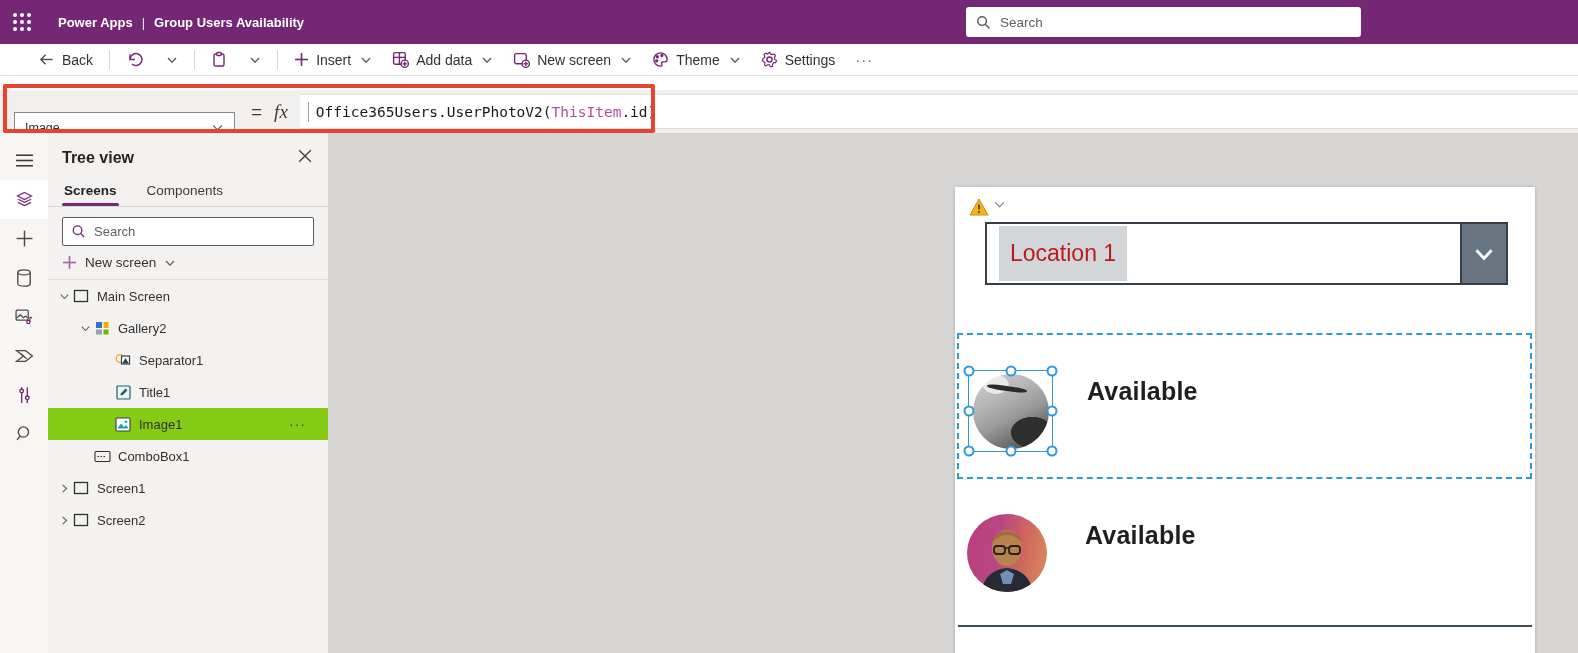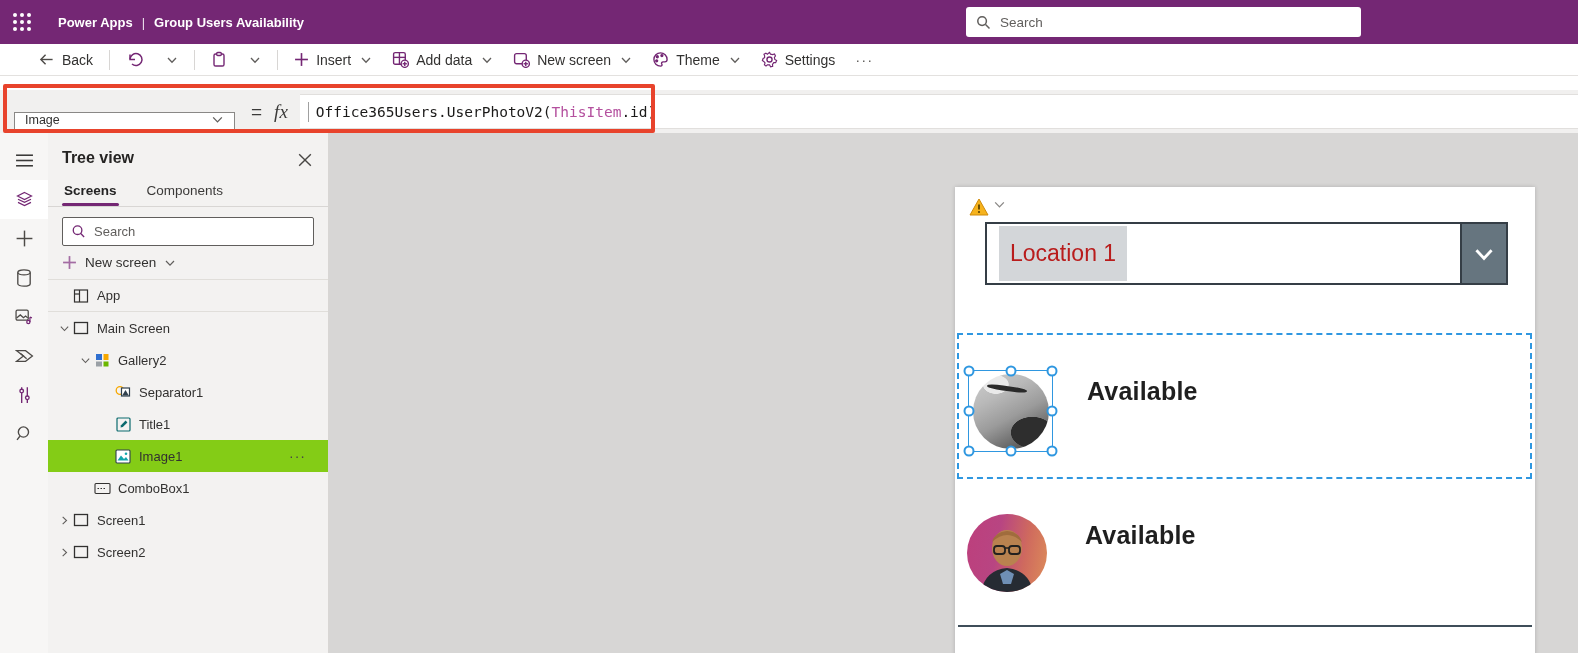--- a/index.html
+++ b/index.html
@@ -30,39 +30,39 @@
   .tb-item{display:flex;align-items:center;gap:7px;padding:0 10px;height:32px;cursor:pointer;white-space:nowrap;}
   .tb-item svg{flex:none;}
   .tb-sep{width:1px;height:20px;background:#d8d6d4;margin:0 6px;}
   .tb-chev{margin-left:2px;color:#605e5c;}
   .purple-ic{color:var(--brand-purple);}
   .gray-ic{color:#4d4a47;}
   .tb-more{padding:0 10px;color:#605e5c;font-size:15px;letter-spacing:1px;cursor:pointer;}
 
   
   .formulabar{position:absolute;left:0;top:90px;right:0;height:43px;background:#f1f0ef;display:flex;align-items:center;padding-left:14px;}
-  .prop-dd{width:221px;height:32px;background:#fff;border:1px solid #8a8886;display:flex;align-items:flex-start;justify-content:space-between;padding:0 10px;font-size:12.5px;color:#323130;cursor:pointer;margin-top:32px;}
+  .prop-dd{width:221px;height:32px;background:#fff;border:1px solid #8a8886;display:flex;align-items:center;justify-content:space-between;padding:0 10px;font-size:12.5px;color:#323130;cursor:pointer;margin-top:32px;}
   .eq{margin:0 0 0 16px;font-size:19px;color:#3b3a39;}
   .fx{margin:0 12px 0 12px;font-family:"Liberation Serif",serif;font-style:italic;font-size:19px;color:#3b3a39;}
   .formula-input{flex:1;height:35px;background:#fff;border-top:1px solid #e1dfdd;border-bottom:1px solid #e1dfdd;display:flex;align-items:center;padding-left:8px;font-family:"DejaVu Sans Mono","Liberation Mono",monospace;font-size:14.5px;color:#1b1a19;}
   .caret{width:1px;height:20px;background:#a0a0a0;margin-right:7px;}
   .tok-thisitem{color:var(--formula-thisitem);}
   .annotation-box{position:absolute;left:3px;top:84px;width:652px;height:49px;border:4px solid var(--annotation-red);border-radius:2px;pointer-events:none;z-index:60;}
 
   
   .main{position:absolute;left:0;top:133px;right:0;bottom:0;display:flex;}
 
   
   .rail{width:48px;background:#f7f6f5;flex:none;display:flex;flex-direction:column;align-items:center;padding-top:8px;}
   .rail-btn{width:48px;height:39px;display:flex;align-items:center;justify-content:center;color:#3b3a39;cursor:pointer;}
   .rail-btn.sel{background:#fff;color:var(--brand-purple);}
 
   
   .treepanel{width:281px;background:#f3f2f1;border-right:1px solid #d8d6d4;flex:none;position:relative;font-size:13px;color:#323130;}
-  .tp-head{display:flex;align-items:flex-end;justify-content:space-between;padding:16px 16px 8px 14px;}
+  .tp-head{display:flex;align-items:flex-start;justify-content:space-between;padding:16px 16px 8px 14px;}
   .tp-title{font-size:16px;font-weight:bold;color:#252423;}
   .tp-close{color:#484644;cursor:pointer;display:flex;}
   .tp-tabs{display:flex;gap:26px;padding:2px 0 0 14px;border-bottom:1px solid #d8d6d4;}
   .tp-tab{padding:6px 2px 8px;cursor:pointer;color:#3b3a39;font-size:13.5px;position:relative;}
   .tp-tab.active{font-weight:bold;color:#242424;}
   .tp-tab.active::after{content:"";position:absolute;left:0;right:0;bottom:0;height:3px;background:var(--brand-purple);border-radius:2px;}
   .tp-search{margin:10px 14px 0 14px;height:29px;background:#fff;border:1px solid #605e5c;border-radius:2px;display:flex;align-items:center;gap:8px;padding:0 8px;}
   .tp-search span{color:#605e5c;font-size:13px;}
   .tp-newscreen{display:flex;align-items:center;gap:8px;margin:9px 14px;cursor:pointer;}
   .tp-newscreen .lbl{font-size:13.5px;color:#323130;}
@@ -330,31 +330,20 @@
             <line x1="1" y1="7" x2="13" y2="7"></line>
           </svg>
         <span class="lbl">New screen</span>
         <svg width="12" height="12" viewBox="0 0 12 12" fill="none" stroke="#605e5c" stroke-width="1.2">
             <polyline points="2,4 6,8.2 10,4"></polyline>
           </svg>
       </div>
 
       <div class="tree">
 
-        <div class="tree-row d0 row-app">
-          <span class="chev-slot"></span>
-          <span class="t-icon">
-            <svg width="16" height="16" viewBox="0 0 16 16" fill="none" stroke="#323130" stroke-width="1.2">
-                <rect x="1.5" y="2" width="13" height="12"></rect>
-                <line x1="6.5" y1="2" x2="6.5" y2="14"></line>
-                <line x1="1.5" y1="6" x2="6.5" y2="6"></line>
-              </svg>
-          </span>
-          <span class="t-label">App</span>
-        </div>
 
         <div class="tree-row d0">
           <span class="chev-slot">
             <svg width="11" height="11" viewBox="0 0 12 12" fill="none" stroke="currentColor" stroke-width="1.2">
                 <polyline points="2,4 6,8.2 10,4"></polyline>
               </svg>
           </span>
           <span class="t-icon">
             <svg width="16" height="16" viewBox="0 0 16 16" fill="none" stroke="#323130" stroke-width="1.3">
                 <rect x="1.5" y="2.5" width="13" height="11"></rect>

